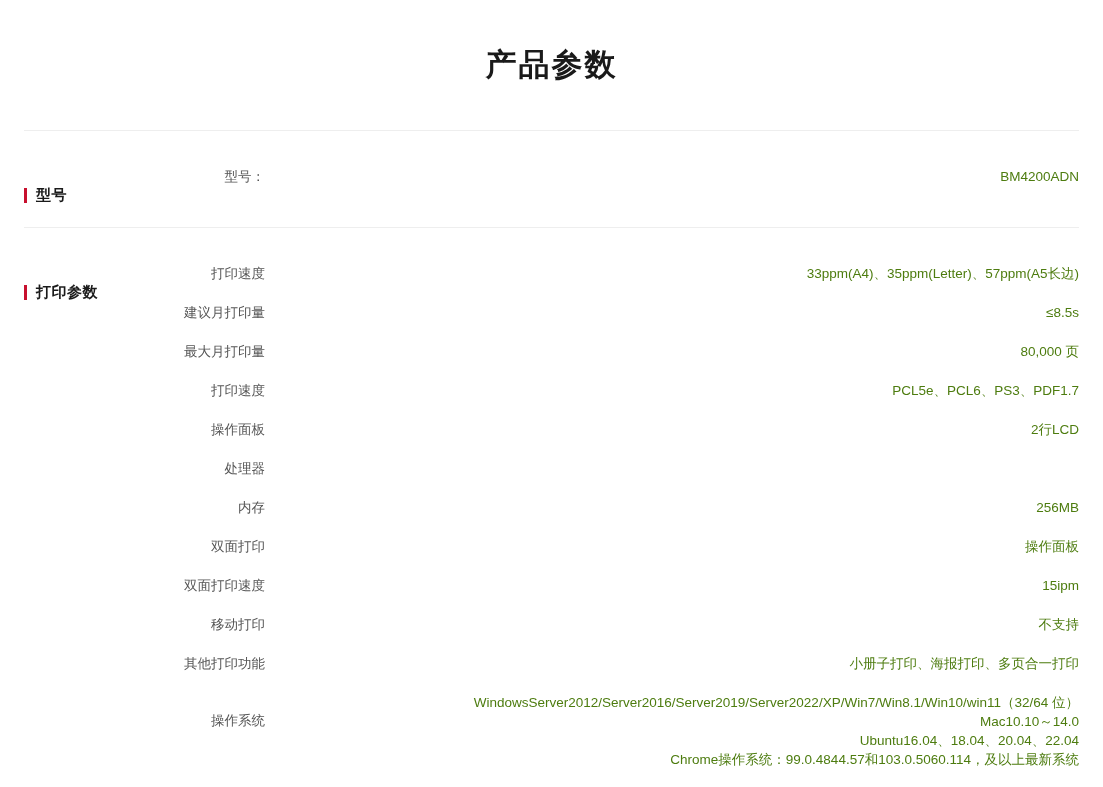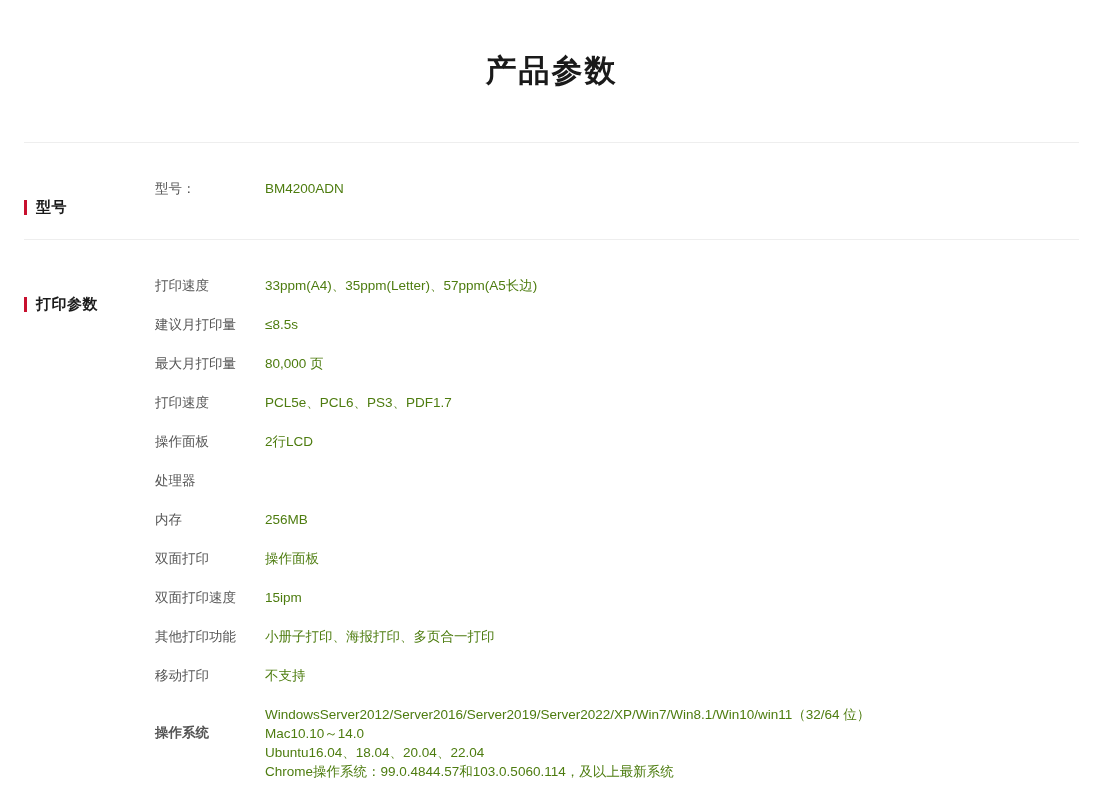--- a/index.html
+++ b/index.html
@@ -21,21 +21,21 @@
     background: #fff;
     position: relative;
   }
   .page-title {
     text-align: center;
     font-size: 31px;
     font-weight: bold;
     color: #1a1a1a;
     letter-spacing: 2px;
     padding: 40px 0 40px 0;
-    margin: 10px;
+    margin: 4px;
   }
   .divider {
     height: 1px;
     background: #eeeeee;
     width: 1055px;
     margin: 0 auto;
   }
   .section {
     display: flex;
     align-items: flex-start;
@@ -68,20 +68,21 @@
   }
   .section-title {
     font-size: 15px;
     font-weight: bold;
     color: #1a1a1a;
     line-height: 16px;
     letter-spacing: 0.5px;
   }
   .rows {
     flex: 1;
+    text-align: right;
   }
   .row {
     display: flex;
     align-items: flex-start;
     margin-bottom: 0;
   }
   .row-label {
     width: 110px;
     flex: 0 0 110px;
     font-size: 13.5px;
@@ -91,21 +92,20 @@
   }
   .row-value {
     font-size: 13.5px;
     color: #4d7c0f;
     line-height: 39px;
     flex: 1;
   }
   .row.multiline .row-label {
     line-height: 19px;
     padding-top: 28px;
-    font-weight: bold;
   }
   .row.multiline .row-value {
     line-height: 19px;
     padding-top: 10px;
     white-space: pre-line;
   }
 </style>
 </head>
 <body>
 
@@ -169,26 +169,26 @@
         </div>
         <div class="row">
           <div class="row-label">双面打印</div>
           <div class="row-value">操作面板</div>
         </div>
         <div class="row">
           <div class="row-label">双面打印速度</div>
           <div class="row-value">15ipm</div>
         </div>
         <div class="row">
+          <div class="row-label">移动打印</div>
+          <div class="row-value">不支持</div>
+        </div>
+        <div class="row">
           <div class="row-label">其他打印功能</div>
           <div class="row-value">小册子打印、海报打印、多页合一打印</div>
-        </div>
-        <div class="row">
-          <div class="row-label">移动打印</div>
-          <div class="row-value">不支持</div>
         </div>
         <div class="row multiline">
           <div class="row-label">操作系统</div>
           <div class="row-value">WindowsServer2012/Server2016/Server2019/Server2022/XP/Win7/Win8.1/Win10/win11（32/64 位）
 Mac10.10～14.0
 Ubuntu16.04、18.04、20.04、22.04
 Chrome操作系统：99.0.4844.57和103.0.5060.114，及以上最新系统</div>
         </div>
 
       </div>

